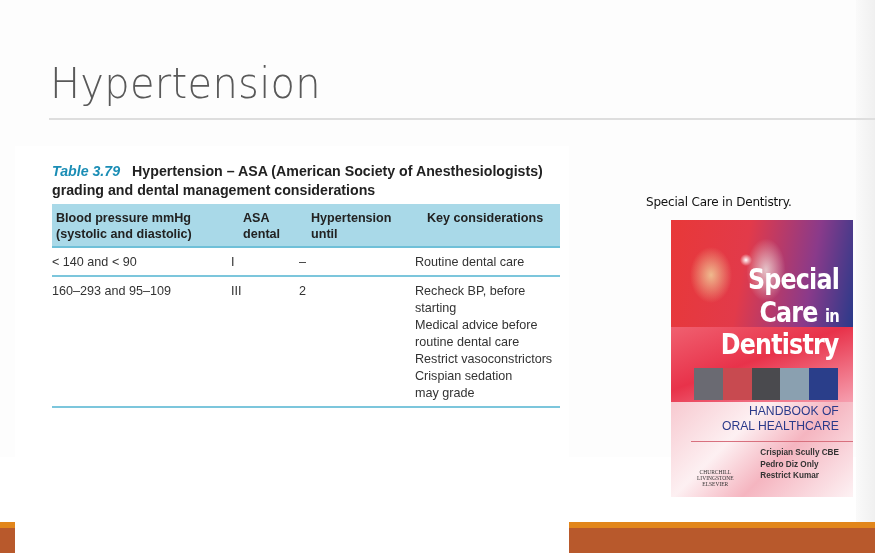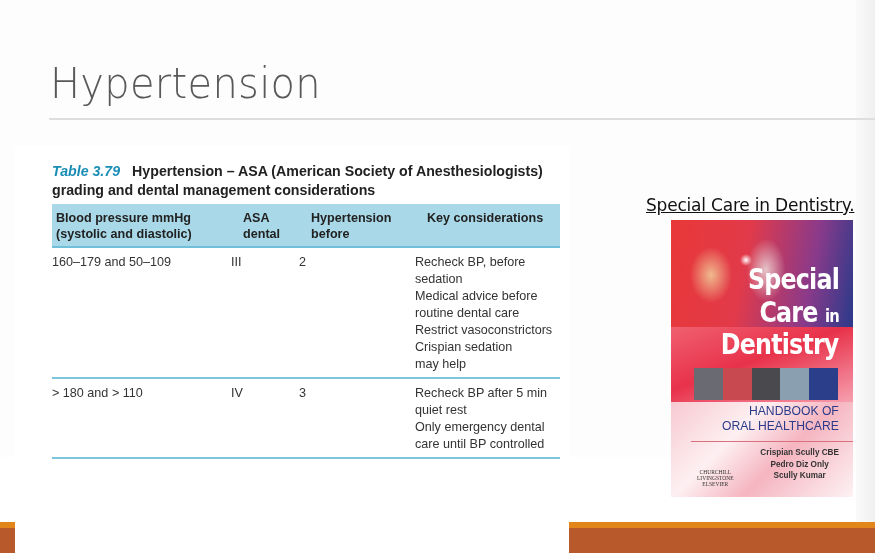--- a/index.html
+++ b/index.html
@@ -23,41 +23,41 @@
     padding: 6px 0 4px 12px; line-height: 16px; border-bottom: 2px solid #6fc0d8; }
   .tbl td { vertical-align: top; padding: 6px 0 4px 0; line-height: 17px; border-bottom: 2px solid #7cc6dc; }
   .c1 { width: 179px; padding-left: 0 !important; }
   .c2 { width: 68px; }
   .c3 { width: 116px; }
   .c4 { width: 145px; }
   .tbl th.c1 { padding-left: 4px !important; }
   .line { display: block; white-space: nowrap; }
 
   
-  .cover-caption { position: absolute; left: 646px; top: 195px; font-family: "DejaVu Sans", sans-serif; font-size: 17px; color: #111; letter-spacing: -0.2px; text-decoration: underline; }
+  .cover-caption { position: absolute; left: 646px; top: 195px; font-family: "DejaVu Sans", sans-serif; font-size: 12px; color: #111; letter-spacing: -0.2px; }
   .book { position: absolute; left: 671px; top: 220px; width: 182px; height: 277px; overflow: hidden; background: #fbe3e6; }
   .book-photo { position: absolute; left: 0; top: 0; width: 182px; height: 107px;
     background:
       radial-gradient(ellipse 30px 40px at 40px 55px, rgba(240,200,150,0.9), rgba(240,200,150,0) 70%),
       radial-gradient(ellipse 28px 45px at 95px 50px, rgba(235,220,220,0.85), rgba(235,220,220,0) 70%),
       radial-gradient(circle 6px at 75px 40px, #fff, rgba(255,255,255,0) 100%),
       linear-gradient(100deg, #e83838 0%, #e23a4a 40%, #8a3a8a 75%, #2a3a8a 100%); }
   .book-band { position: absolute; left: 0; top: 107px; width: 182px; height: 75px;
     background: linear-gradient(160deg, #f06070 0%, #e8324a 45%, #f6a0b0 100%); }
   .book-lower { position: absolute; left: 0; top: 182px; width: 182px; height: 95px;
     background: linear-gradient(135deg, #f7c9d0 0%, #fdf0f2 35%, #f5b5c0 60%, #fdf2f4 100%); }
   .book-t1 { position: absolute; right: 14px; top: 44px; font-family: "DejaVu Sans", sans-serif; font-weight: bold; font-size: 29px; color: #fff; letter-spacing: -1px; transform: scaleX(0.82); transform-origin: right; line-height: 30px; }
   .book-t2 { position: absolute; right: 14px; top: 77px; font-family: "DejaVu Sans", sans-serif; font-weight: bold; font-size: 29px; color: #fff; letter-spacing: -1px; transform: scaleX(0.82); transform-origin: right; line-height: 30px; }
   .book-t2 .small { font-size: 18px; }
   .book-t3 { position: absolute; right: 14px; top: 109px; font-family: "DejaVu Sans", sans-serif; font-weight: bold; font-size: 29px; color: #fff; letter-spacing: -1px; transform: scaleX(0.82); transform-origin: right; line-height: 30px; }
   .book-strip { position: absolute; left: 23px; top: 148px; width: 144px; height: 32px; display: flex; }
   .book-strip div { flex: 1; }
   .book-sub { position: absolute; right: 14px; top: 183px; font-size: 13.5px; color: #2b3a8a; text-align: right; line-height: 15px; transform: scaleX(0.9); transform-origin: right; }
   .book-rule { position: absolute; left: 20px; top: 221px; width: 162px; height: 1px; background: #d8707e; }
-  .book-authors { position: absolute; right: 14px; top: 227px; font-size: 8.2px; font-weight: bold; color: #333; text-align: center; line-height: 11.5px; }
+  .book-authors { position: absolute; right: 14px; top: 227px; font-size: 8.2px; font-weight: bold; color: #333; text-align: left; line-height: 11.5px; }
   .book-pub { position: absolute; left: 26px; top: 249px; font-family: "Liberation Serif", serif; font-size: 5.5px; color: #333; line-height: 6px; text-align: center; }
 
   
   .footer-light { position: absolute; left: 0; top: 522px; width: 875px; height: 6px; background: #e2861b; }
   .footer-dark { position: absolute; left: 0; top: 528px; width: 875px; height: 25px; background: #b8592c; }
   .table-img { z-index: 2; }
 </style>
 </head>
 <body>
 
@@ -77,51 +77,48 @@
           <th class="c1">
             <span class="line">Blood pressure mmHg</span>
             <span class="line">(systolic and diastolic)</span>
           </th>
           <th class="c2">
             <span class="line">ASA</span>
             <span class="line">dental</span>
           </th>
           <th class="c3">
             <span class="line">Hypertension</span>
-            <span class="line">before</span>
+            <span class="line">until</span>
           </th>
           <th class="c4">
             <span class="line">Key considerations</span>
           </th>
         </tr>
       </thead>
       <tbody>
         <tr>
-          <td class="c1">160–179 and 50–109</td>
+          <td class="c1">&lt; 140 and &lt; 90</td>
+          <td class="c2">I</td>
+          <td class="c3">–</td>
+          <td class="c4">
+            <span class="line">Routine dental care</span>
+          </td>
+        </tr>
+        <tr>
+          <td class="c1">160–293 and 95–109</td>
           <td class="c2">III</td>
           <td class="c3">2</td>
           <td class="c4">
             <span class="line">Recheck BP, before</span>
-            <span class="line">sedation</span>
+            <span class="line">starting</span>
             <span class="line">Medical advice before</span>
             <span class="line">routine dental care</span>
             <span class="line">Restrict vasoconstrictors</span>
             <span class="line">Crispian sedation</span>
-            <span class="line">may help</span>
-          </td>
-        </tr>
-        <tr>
-          <td class="c1">&gt; 180 and &gt; 110</td>
-          <td class="c2">IV</td>
-          <td class="c3">3</td>
-          <td class="c4">
-            <span class="line">Recheck BP after 5 min</span>
-            <span class="line">quiet rest</span>
-            <span class="line">Only emergency dental</span>
-            <span class="line">care until BP controlled</span>
+            <span class="line">may grade</span>
           </td>
         </tr>
       </tbody>
     </table>
   </div>
 
   <div class="cover-caption">Special Care in Dentistry.</div>
 
   <div class="book">
     <div class="book-photo"></div>
@@ -138,21 +135,21 @@
       <div style="background:#2a3e8a"></div>
     </div>
     <div class="book-sub">
       <div>HANDBOOK OF</div>
       <div>ORAL HEALTHCARE</div>
     </div>
     <div class="book-rule"></div>
     <div class="book-authors">
       <div>Crispian Scully CBE</div>
       <div>Pedro Diz Only</div>
-      <div>Scully Kumar</div>
+      <div>Restrict Kumar</div>
     </div>
     <div class="book-pub">
       <div>CHURCHILL</div>
       <div>LIVINGSTONE</div>
       <div>ELSEVIER</div>
     </div>
   </div>
 
   <div class="footer-light"></div>
   <div class="footer-dark"></div>

